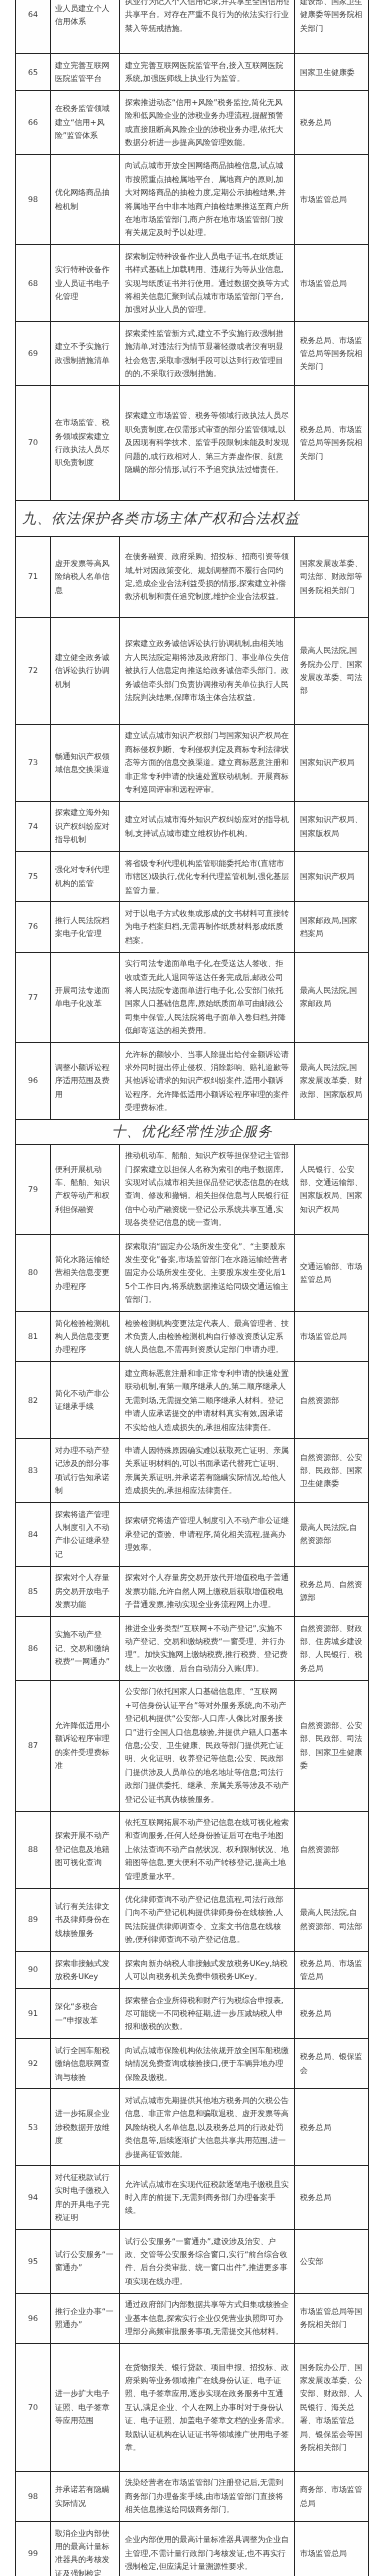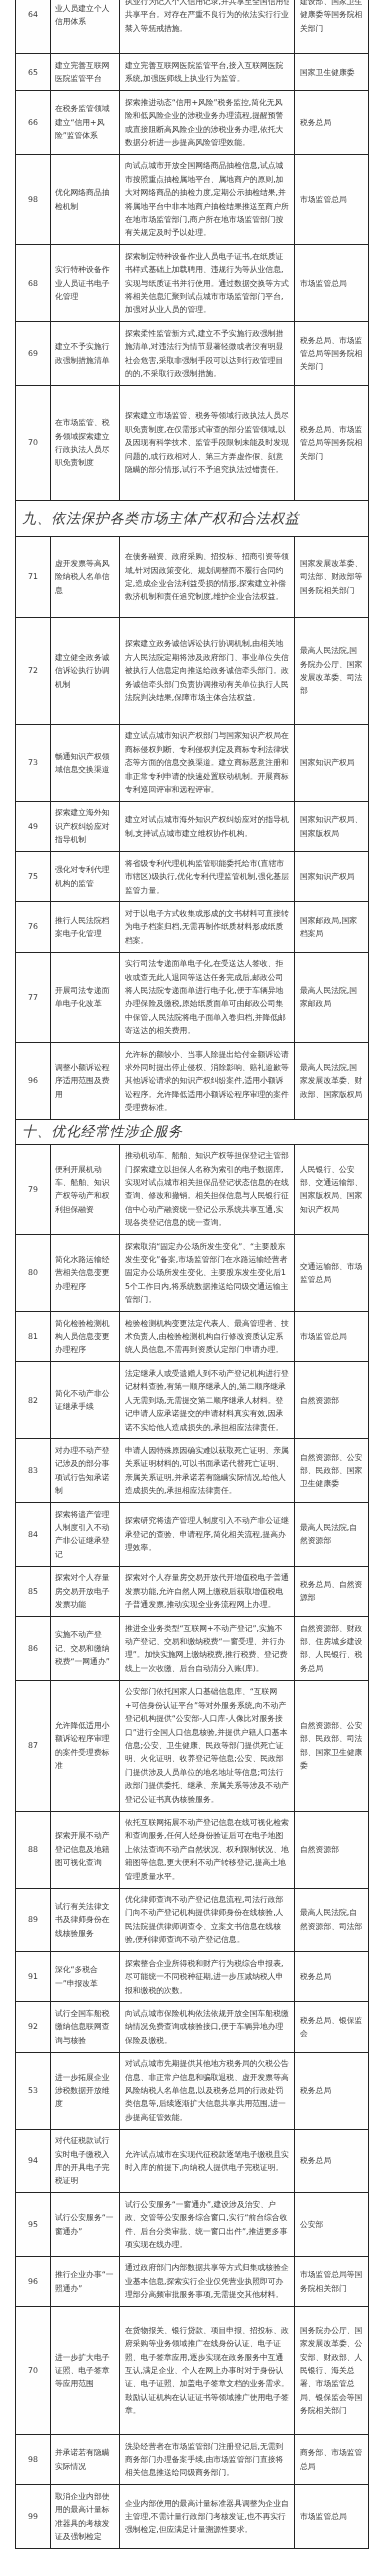--- a/index.html
+++ b/index.html
@@ -134,21 +134,21 @@
           <tr style="height: 75px;">
     <td class="c-no">73</td>
     <td class="c-title">畅通知识产权领域信息交换渠道</td>
     <td class="c-desc">
 
       <div class="desc-main">建立试点城市知识产权部门与国家知识产权局在商标侵权判断、专利侵权判定及商标专利法律状态等方面的信息交换渠道。建立商标恶意注册和非正常专利申请的快速处置联动机制。开展商标专利巡回评审和远程评审。</div>
     </td>
     <td class="c-dept">国家知识产权局</td>
   </tr>
           <tr style="height: 49px;">
-    <td class="c-no">49</td>
+    <td class="c-no">74</td>
     <td class="c-title">探索建立海外知识产权纠纷应对指导机制</td>
     <td class="c-desc">
 
       <div class="desc-main">建立对试点城市海外知识产权纠纷应对的指导机制,支持试点城市建立维权协作机构。</div>
     </td>
     <td class="c-dept">国家知识产权局、国家版权局</td>
   </tr>
           <tr style="height: 49px;">
     <td class="c-no">75</td>
     <td class="c-title">强化对专利代理机构的监管</td>
@@ -165,34 +165,34 @@
 
       <div class="desc-main">对于以电子方式收集或形成的文书材料可直接转为电子档案归档,无需再制作纸质材料形成纸质档案。</div>
     </td>
     <td class="c-dept">国家邮政局,国家档案局</td>
   </tr>
           <tr style="height: 83px;">
     <td class="c-no">77</td>
     <td class="c-title">开展司法专递面单电子化改革</td>
     <td class="c-desc">
 
-      <div class="desc-main">实行司法专递面单电子化,在受送达人签收、拒收或查无此人退回等送达任务完成后,邮政公司将人民法院专递面单进行电子化,便于车辆异地办理保险及缴税,原始纸质面单可由邮政公司集中保管,人民法院将电子面单入卷归档,并降低邮寄送达的相关费用。</div>
+      <div class="desc-main">实行司法专递面单电子化,在受送达人签收、拒收或查无此人退回等送达任务完成后,邮政公司将人民法院专递面单进行电子化,公安部门依托国家人口基础信息库,原始纸质面单可由邮政公司集中保管,人民法院将电子面单入卷归档,并降低邮寄送达的相关费用。</div>
     </td>
     <td class="c-dept">最高人民法院,国家邮政局</td>
   </tr>
           <tr style="height: 61px;">
     <td class="c-no">96</td>
     <td class="c-title">调整小额诉讼程序适用范围及费用</td>
     <td class="c-desc">
 
       <div class="desc-main">允许标的额较小、当事人除提出给付金额诉讼请求外同时提出停止侵权、消除影响、赔礼道歉等其他诉讼请求的知识产权纠纷案件,适用小额诉讼程序。允许降低适用小额诉讼程序审理的案件受理费标准。</div>
     </td>
     <td class="c-dept">最高人民法院,国家发展改革委、财政部、国家版权局</td>
   </tr>
-          <tr class="section" style="height: 24.6px;">
+          <tr class="section" style="height: 24.6px; text-align: center;">
     <td colspan="4">十、优化经常性涉企服务</td>
   </tr>
           <tr style="height: 89px;">
     <td class="c-no">79</td>
     <td class="c-title">便利开展机动车、船舶、知识产权等动产和权利担保融资</td>
     <td class="c-desc">
 
       <div class="desc-main">推动机动车、船舶、知识产权等担保登记主管部门探索建立以担保人名称为索引的电子数据库,实现对试点城市相关担保品登记状态信息的在线查询、修改和撤销。相关担保信息与人民银行征信中心动产融资统一登记公示系统共享互通,实现各类登记信息的统一查询。</div>
     </td>
     <td class="c-dept">人民银行、公安部、交通运输部、国家版权局、国家知识产权局</td>
@@ -213,21 +213,21 @@
 
       <div class="desc-main">检验检测机构变更法定代表人、最高管理者、技术负责人,由检验检测机构自行修改资质认定系统人员信息,不需再到资质认定部门申请办理。</div>
     </td>
     <td class="c-dept">市场监管总局</td>
   </tr>
           <tr style="height: 74px;">
     <td class="c-no">82</td>
     <td class="c-title">简化不动产非公证继承手续</td>
     <td class="c-desc">
 
-      <div class="desc-main">法定继承人或受遗赠人到不动产登记机构进行登记材料查验,有第一顺序继承人的,第二顺序继承人无需到场,无需提交第二顺序继承人材料。登记申请人应承诺提交的申请材料真实有效,因承诺不实给他人造成损失的,承担相应法律责任。</div>
+      <div class="desc-main">建立商标恶意注册和非正常专利申请的快速处置联动机制,有第一顺序继承人的,第二顺序继承人无需到场,无需提交第二顺序继承人材料。登记申请人应承诺提交的申请材料真实有效,因承诺不实给他人造成损失的,承担相应法律责任。</div>
     </td>
     <td class="c-dept">自然资源部</td>
   </tr>
           <tr style="height: 60px;">
     <td class="c-no">83</td>
     <td class="c-title">对办理不动产登记涉及的部分事项试行告知承诺制</td>
     <td class="c-desc">
 
       <div class="desc-main">申请人因特殊原因确实难以获取死亡证明、亲属关系证明材料的,可以书面承诺代替死亡证明、亲属关系证明,并承诺若有隐瞒实际情况,给他人造成损失的,承担相应法律责任。</div>
     </td>
@@ -280,20 +280,29 @@
   </tr>
           <tr style="height: 61px;">
     <td class="c-no">89</td>
     <td class="c-title">试行有关法律文书及律师身份在线核验服务</td>
     <td class="c-desc">
 
       <div class="desc-main">优化律师查询不动产登记信息流程,司法行政部门向不动产登记机构提供律师身份在线核验,人民法院提供律师调查令、立案文书信息在线核验,便利律师查询不动产登记信息。</div>
     </td>
     <td class="c-dept">最高人民法院,自然资源部、司法部</td>
   </tr>
+          <tr style="height: 35px;">
+    <td class="c-no">90</td>
+    <td class="c-title">探索非接触式发放税务UKey</td>
+    <td class="c-desc">
+
+      <div class="desc-main">探索向新办纳税人非接触式发放税务UKey,纳税人可以向税务机关免费申领税务UKey。</div>
+    </td>
+    <td class="c-dept">税务总局、市场监管总局</td>
+  </tr>
           <tr style="height: 47px;">
     <td class="c-no">91</td>
     <td class="c-title">深化“多税合一”申报改革</td>
     <td class="c-desc">
 
       <div class="desc-main">探索整合企业所得税和财产行为税综合申报表,尽可能统一不同税种征期,进一步压减纳税人申报和缴税的次数。</div>
     </td>
     <td class="c-dept">税务总局</td>
   </tr>
           <tr style="height: 47px;">
@@ -312,21 +321,21 @@
 
       <div class="desc-main">对试点城市先期提供其他地方税务局的欠税公告信息、非正常户信息和骗取退税、虚开发票等高风险纳税人名单信息,以及税务总局的行政处罚类信息等,后续逐渐扩大信息共享共用范围,进一步提高征管效能。</div>
     </td>
     <td class="c-dept">税务总局</td>
   </tr>
           <tr style="height: 47px;">
     <td class="c-no">94</td>
     <td class="c-title">对代征税款试行实时电子缴税入库的开具电子完税证明</td>
     <td class="c-desc">
 
-      <div class="desc-main">允许试点城市在实现代征税款逐笔电子缴税且实时入库的前提下,向纳税人提供电子完税证明。</div>
+      <div class="desc-main">允许试点城市在实现代征税款逐笔电子缴税且实时入库的前提下,无需到商务部门办理备案手续。</div>
     </td>
     <td class="c-dept">税务总局</td>
   </tr>
           <tr style="height: 61px;">
     <td class="c-no">95</td>
     <td class="c-title">试行公安服务“一窗通办”</td>
     <td class="c-desc">
 
       <div class="desc-main">试行公安服务“一窗通办”,建设涉及治安、户政、交管等公安服务综合窗口,实行“前台综合收件、后台分类审批、统一窗口出件”,推进更多事项实现在线办理。</div>
     </td>

